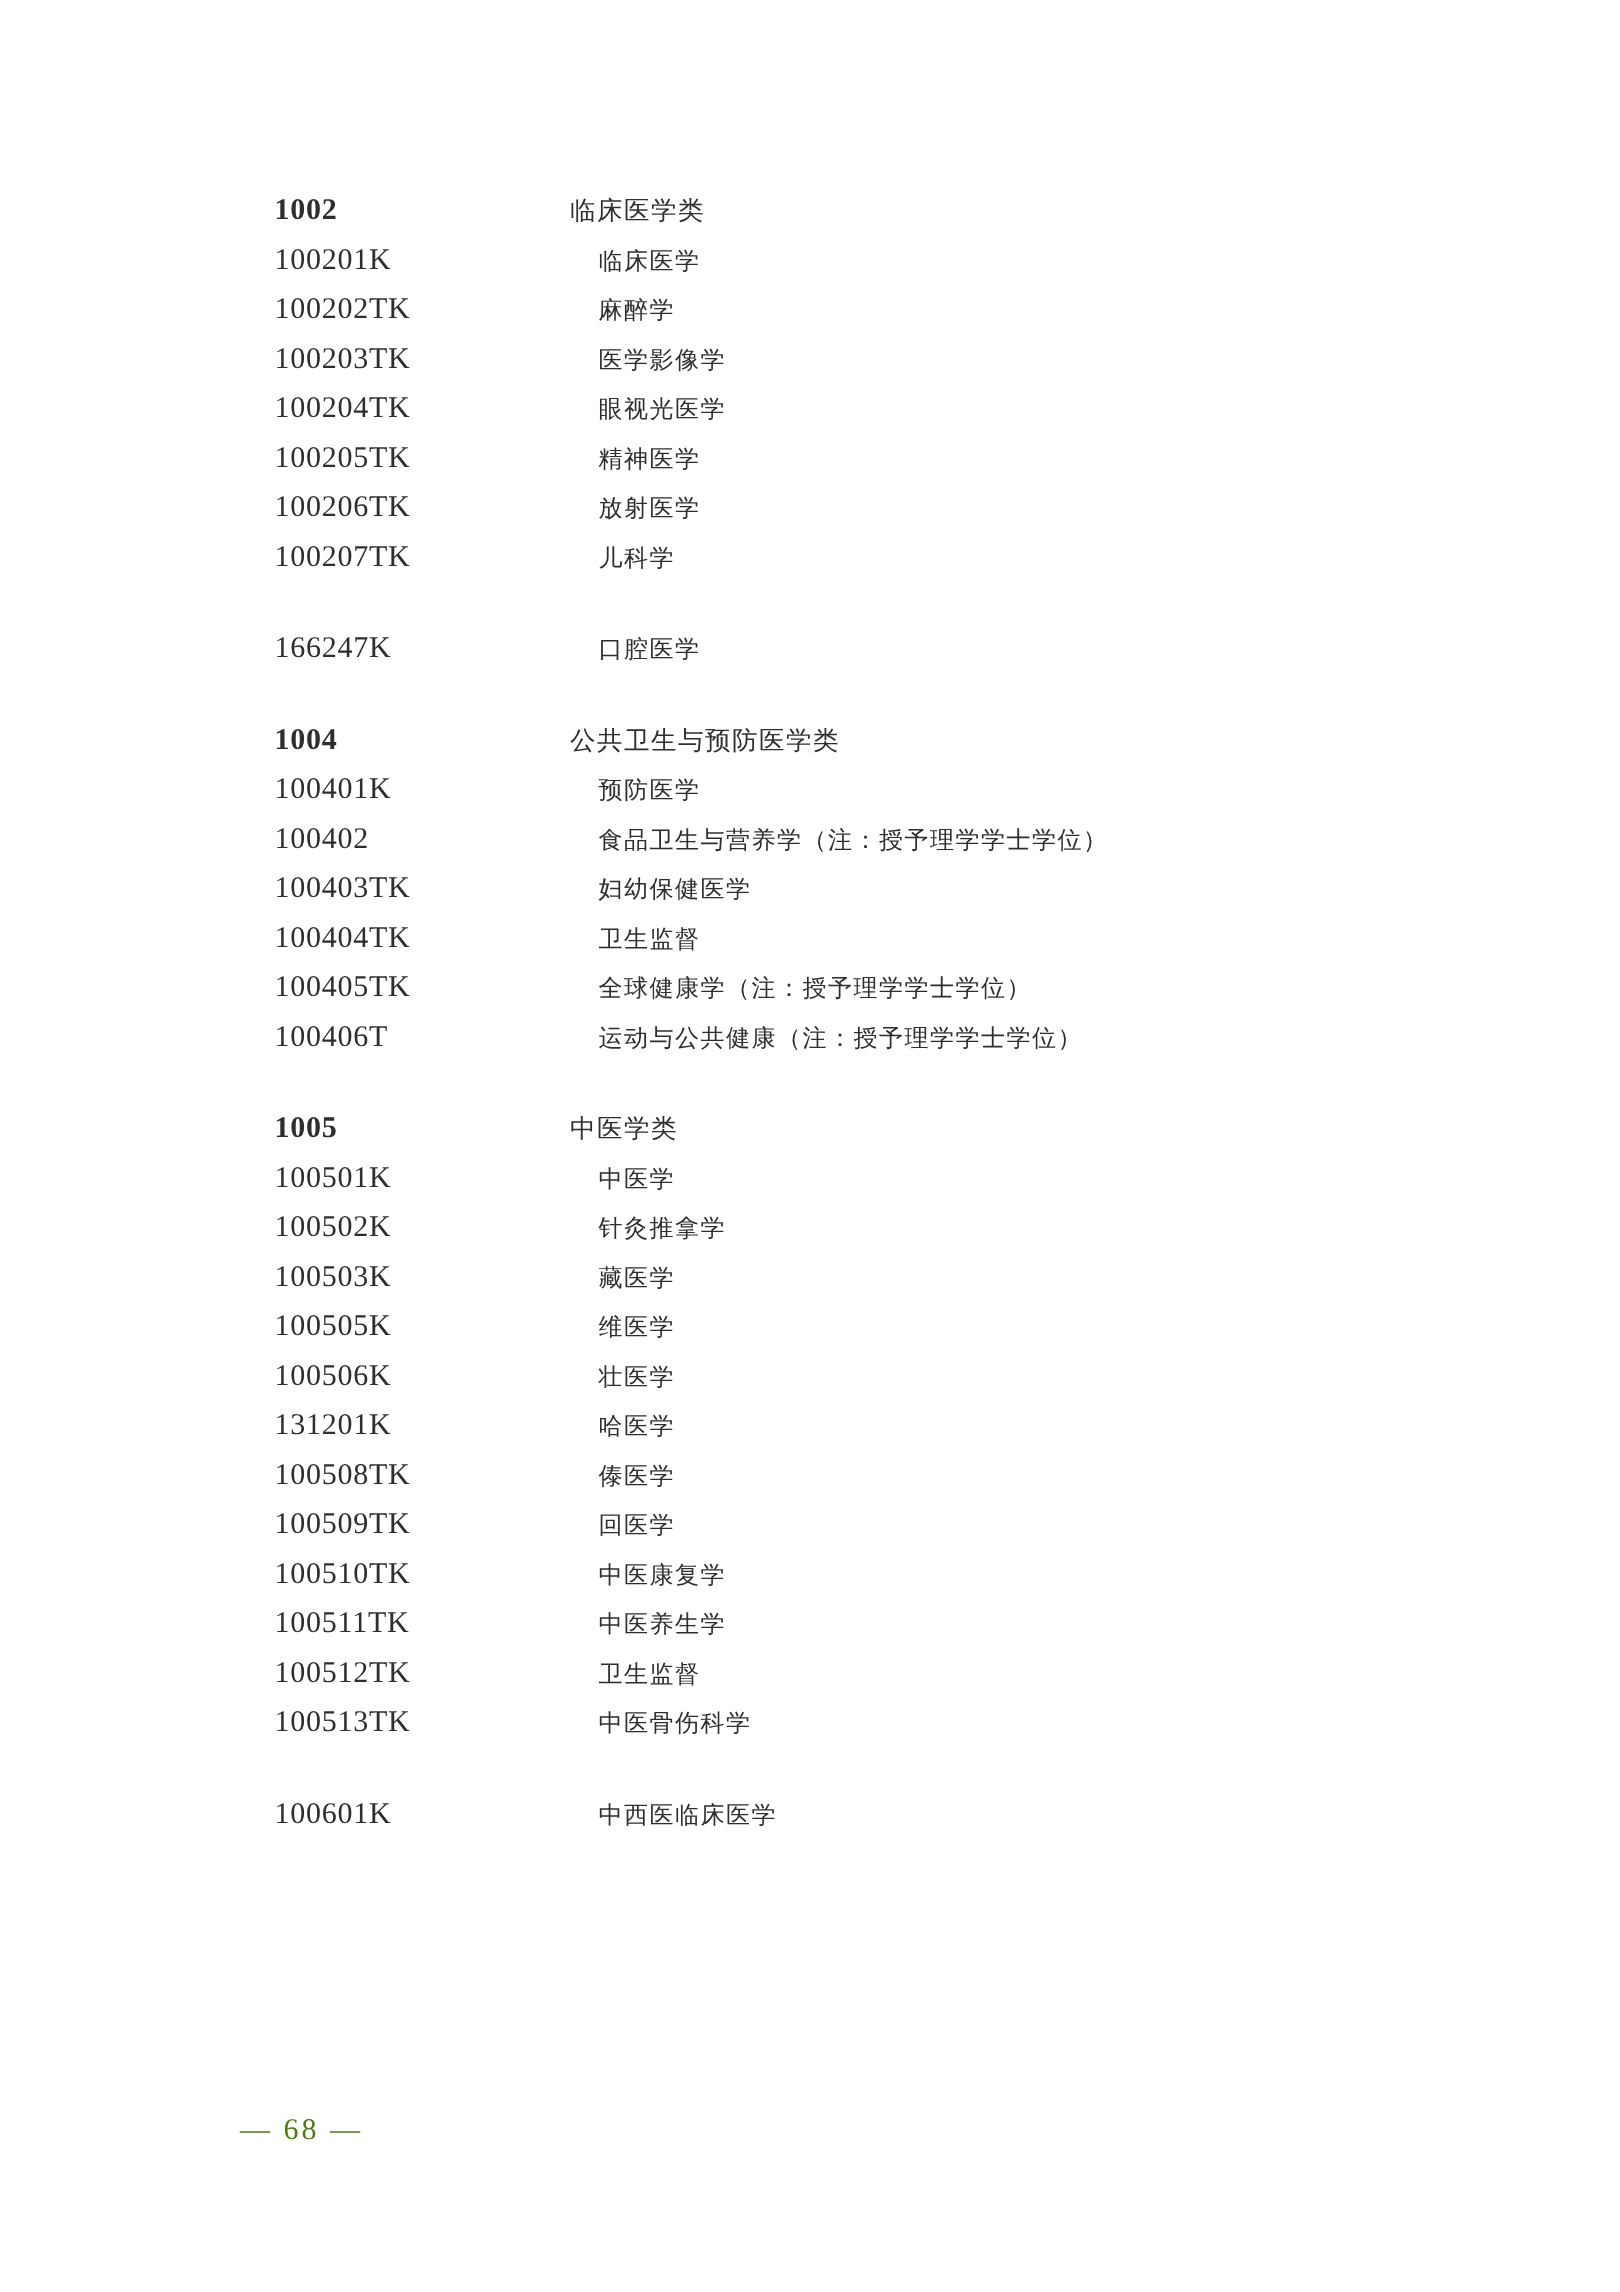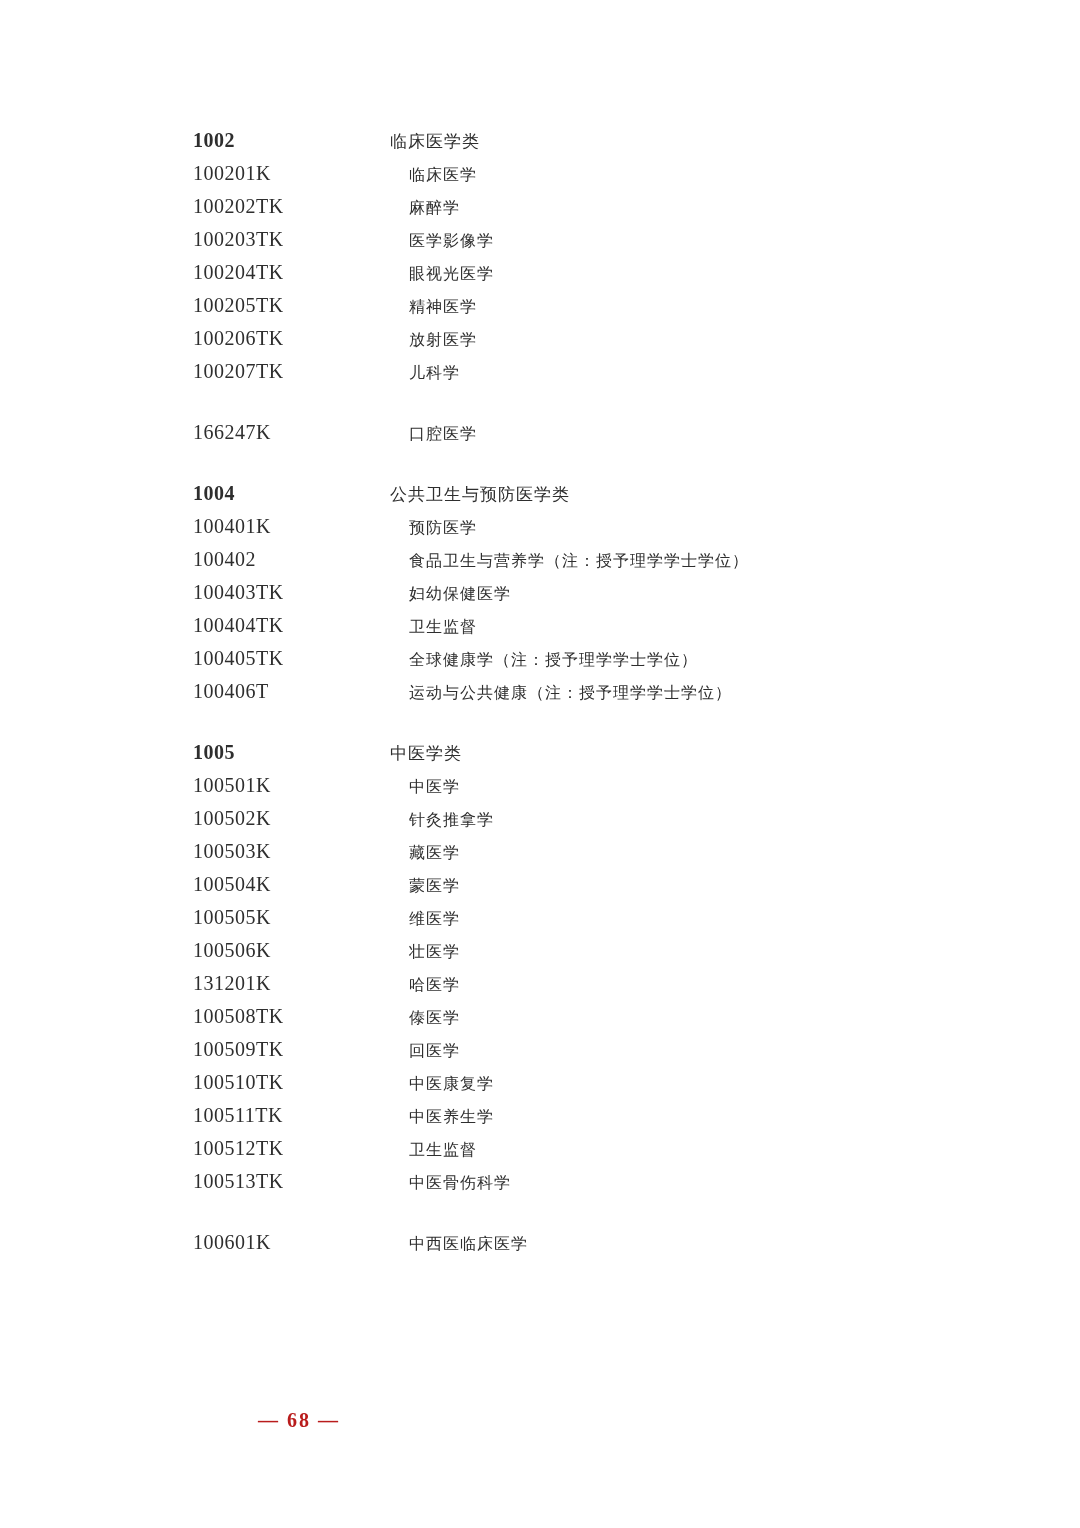--- a/index.html
+++ b/index.html
@@ -26,41 +26,39 @@
     align-items: baseline;
     height: 33px;
     line-height: 33px;
     white-space: nowrap;
   }
   .code-col {
     flex: 0 0 197px;
     width: 197px;
     font-size: 20px;
     letter-spacing: 0.5px;
-    margin-left: 10px;
   }
   .name-col { font-size: 16px; letter-spacing: 1px; }
   .header-row .code-col { font-weight: bold; }
   .header-row .name-col {
     font-family: "Liberation Sans", "DejaVu Sans", sans-serif;
     font-weight: normal;
     font-size: 17px;
   }
   .major-row .name-col { padding-left: 19px; }
   .footer {
     position: absolute;
     top: 1406px;
     left: 160px;
     width: 180px;
-    text-align: right;
+    text-align: left;
     font-size: 20px;
     line-height: 28px;
-    color: #b91c1c;
+    color: #4d7c0f;
     letter-spacing: 2px;
-    font-weight: bold;
   }
 </style>
 </head>
 <body>
 
 <div class="page">
   <div class="content">
     <div id="sections-host">
   <section class="section">
     <div class="row header-row">
@@ -166,24 +164,20 @@
   <div class="row major-row">
     <span class="code-col">100502K</span>
     <span class="name-col">针灸推拿学</span>
   </div>
 
   <div class="row major-row">
     <span class="code-col">100503K</span>
     <span class="name-col">藏医学</span>
   </div>
 
-  <div class="row major-row">
-    <span class="code-col">100504K</span>
-    <span class="name-col">蒙医学</span>
-  </div>
 
   <div class="row major-row">
     <span class="code-col">100505K</span>
     <span class="name-col">维医学</span>
   </div>
 
   <div class="row major-row">
     <span class="code-col">100506K</span>
     <span class="name-col">壮医学</span>
   </div>

